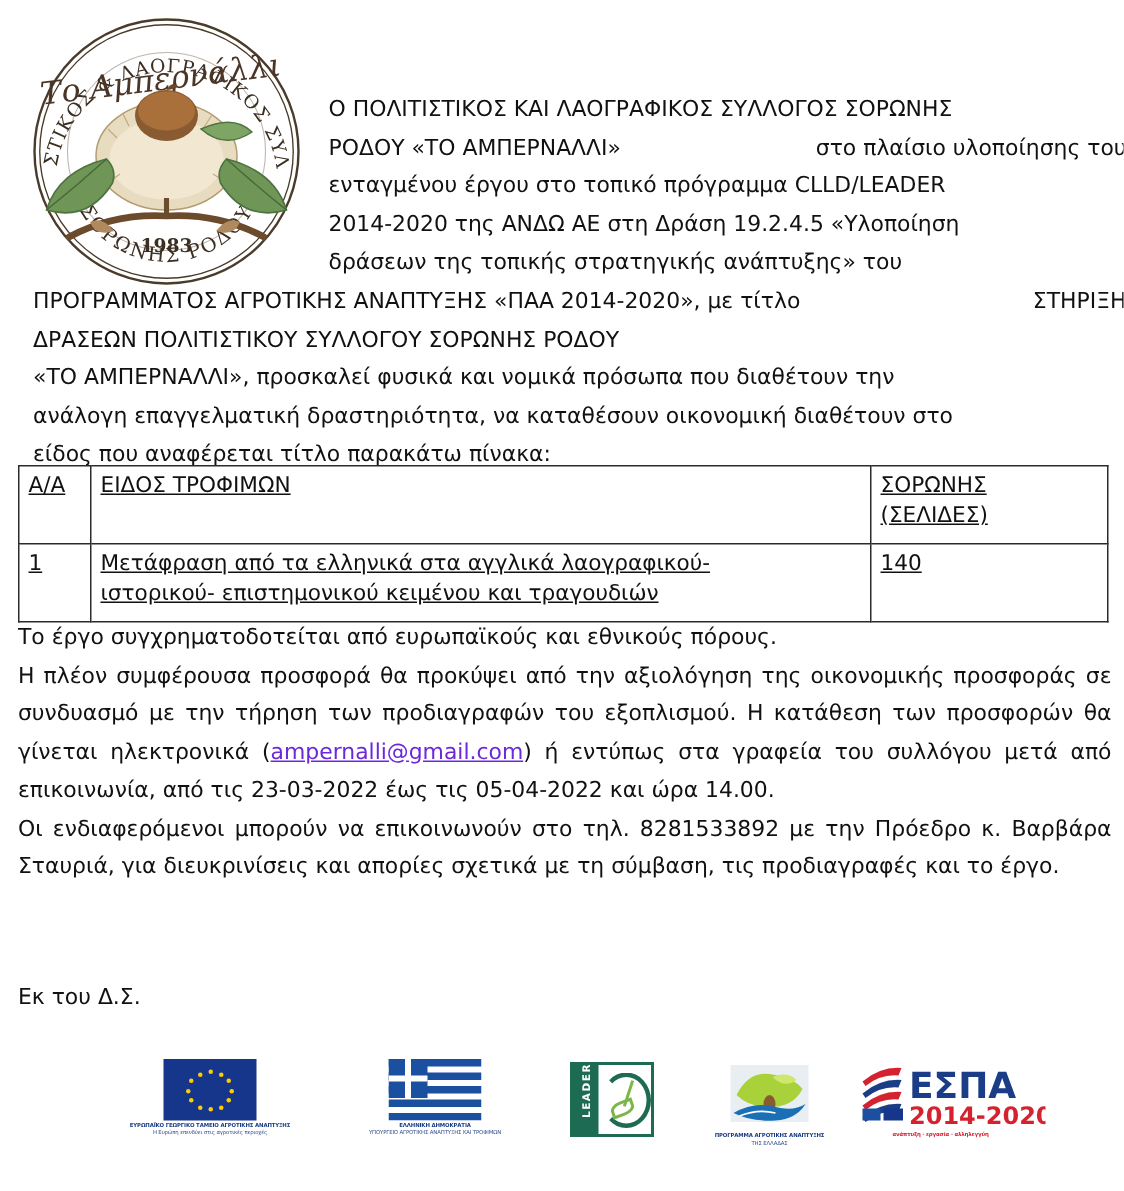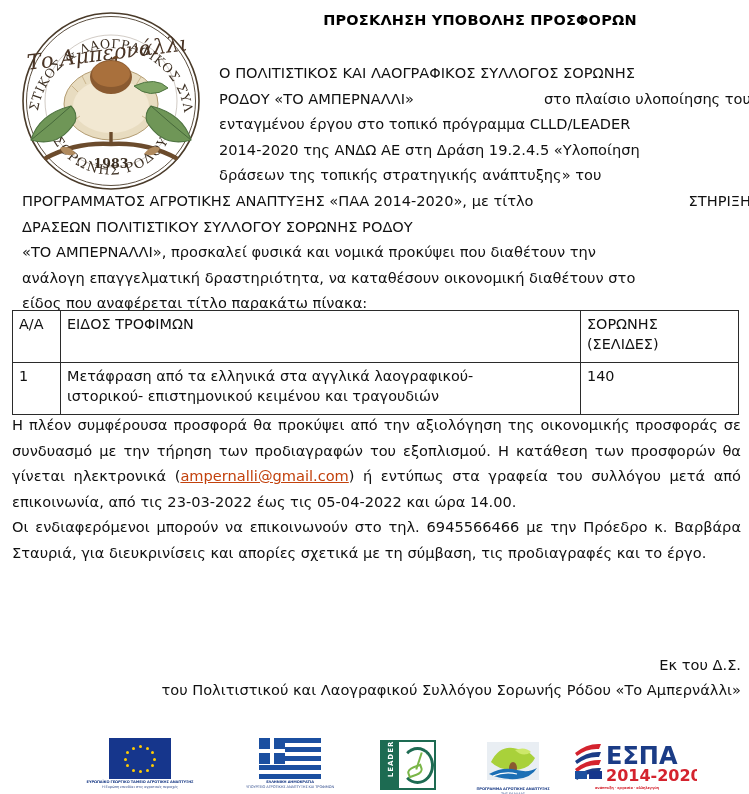--- a/index.html
+++ b/index.html
@@ -91,20 +91,21 @@
     border-collapse: collapse;
     table-layout: fixed;
     font-size: 14.4px;
     color: #111;
   }
   .offer-table td {
     border: 1px solid #2b2b2b;
     padding: 3px 6px 4px 6px;
     vertical-align: top;
     line-height: 20px;
+    text-decoration: underline;
   }
   .col-aa    { width: 48px; }
   .col-kind  { width: 520px; }
   .col-qty   { width: 158px; }
   .cell-head-qty { line-height: 20px; }
   .row-head td { height: 44px; }
   .row-1 td { height: 44px; }
 
   
   .body-text {
@@ -112,49 +113,48 @@
     left: 12px;
     top: 412px;
     width: 729px;
     font-size: 14.6px;
     line-height: 25.5px;
     color: #111;
   }
   .body-text p { margin: 0; }
   .just { text-align: justify; text-justify: inter-word; }
   a.mail {
-    color: #c2410c;
+    color: #6d28d9;
     text-decoration: underline;
   }
 
   
   .signature {
     position: absolute;
     left: 12px;
     top: 652px;
     width: 729px;
-    text-align: right;
+    text-align: left;
     font-size: 14.6px;
     line-height: 25px;
     color: #111;
   }
   .signature p { margin: 0; }
 
   
   .logo-strip {
     position: absolute;
     left: 0;
     top: 704px;
     width: 749px;
     height: 62px;
   }
   .logo-item {
     position: absolute;
     text-align: center;
-    margin-top: 32px;
   }
   .micro {
     font-size: 3.6px;
     line-height: 4.4px;
     color: #1b3c86;
     font-weight: bold;
     letter-spacing: -0.1px;
     white-space: nowrap;
     margin-top: 1px;
   }
@@ -304,21 +304,20 @@
 
         <path d="M 30,150 q 30,-16 65,-14 q 35,-2 65,14" stroke="#6b4b2c" stroke-width="4.5" fill="none" stroke-linecap="round"></path>
         <path d="M 60,146 q -8,-10 -16,-6 q 4,10 16,6 z" fill="#b08a5e"></path>
         <path d="M 128,146 q 8,-10 16,-6 q -4,10 -16,6 z" fill="#b08a5e"></path>
         <path d="M 95,136 l 0,-12" stroke="#6b4b2c" stroke-width="3.4"></path>
 
         <text x="95" y="160" font-family="'DejaVu Serif', serif" font-size="12.5" font-weight="bold" fill="#3c2f22" text-anchor="middle">1983</text>
       </svg>
     </div>
 
-    <div class="title">ΠΡΟΣΚΛΗΣΗ ΥΠΟΒΟΛΗΣ ΠΡΟΣΦΟΡΩΝ</div>
 
     <div class="intro-right">
       <div class="jline">
           <span>Ο ΠΟΛΙΤΙΣΤΙΚΟΣ ΚΑΙ ΛΑΟΓΡΑΦΙΚΟΣ ΣΥΛΛΟΓΟΣ ΣΟΡΩΝΗΣ</span>
         </div>
       <div class="jline">
           <span class="b">ΡΟΔΟΥ «ΤΟ ΑΜΠΕΡΝΑΛΛΙ»</span>
           <span>στο πλαίσιο υλοποίησης του</span>
         </div>
       <div class="jline">
@@ -333,21 +332,21 @@
     </div>
 
     <div class="intro-full">
       <div class="jline">
           <span>ΠΡΟΓΡΑΜΜΑΤΟΣ ΑΓΡΟΤΙΚΗΣ ΑΝΑΠΤΥΞΗΣ «ΠΑΑ 2014-2020», με τίτλο</span>
           <span class="b">ΣΤΗΡΙΞΗ</span>
         </div>
       <div class="jline b">
           <span>ΔΡΑΣΕΩΝ ΠΟΛΙΤΙΣΤΙΚΟΥ ΣΥΛΛΟΓΟΥ ΣΟΡΩΝΗΣ ΡΟΔΟΥ</span>
         </div>
-      <div class="jline nowrap-normal"><span class="b">«ΤΟ ΑΜΠΕΡΝΑΛΛΙ»</span><span>, προσκαλεί φυσικά και νομικά προκύψει που διαθέτουν την</span></div>
+      <div class="jline nowrap-normal"><span class="b">«ΤΟ ΑΜΠΕΡΝΑΛΛΙ»</span><span>, προσκαλεί φυσικά και νομικά πρόσωπα που διαθέτουν την</span></div>
       <div class="jline nowrap-normal"><span>ανάλογη επαγγελματική δραστηριότητα, να καταθέσουν οικονομική διαθέτουν  στο</span></div>
       <div class="jline nowrap-normal"><span>είδος που αναφέρεται τίτλο παρακάτω πίνακα:</span></div>
     </div>
   </div>
 
   <table class="offer-table">
     <colgroup>
       <col class="col-aa">
         <col class="col-kind">
         <col class="col-qty">
@@ -366,27 +365,27 @@
         <td>
           <div>Μετάφραση από τα ελληνικά στα αγγλικά λαογραφικού-</div>
           <div>ιστορικού- επιστημονικού κειμένου και τραγουδιών</div>
         </td>
         <td>140</td>
       </tr>
     </tbody>
   </table>
 
   <div class="body-text">
+    <p>Το έργο συγχρηματοδοτείται από ευρωπαϊκούς και εθνικούς πόρους.</p>
     <p class="just"><span>Η πλέον συμφέρουσα προσφορά θα προκύψει από την αξιολόγηση της οικονομικής προσφοράς σε συνδυασμό με την τήρηση των προδιαγραφών του εξοπλισμού. Η κατάθεση των προσφορών θα γίνεται ηλεκτρονικά (</span><a class="mail" href="#">ampernalli@gmail.com</a><span>) ή εντύπως στα γραφεία του συλλόγου μετά από επικοινωνία, από τις 23-03-2022 έως τις 05-04-2022 και ώρα 14.00.</span></p>
-    <p class="just">Οι ενδιαφερόμενοι μπορούν να επικοινωνούν στο τηλ. 6945566466 με την Πρόεδρο κ. Βαρβάρα Σταυριά, για διευκρινίσεις και απορίες σχετικά με τη σύμβαση, τις προδιαγραφές και το έργο.</p>
+    <p class="just">Οι ενδιαφερόμενοι μπορούν να επικοινωνούν στο τηλ. 8281533892 με την Πρόεδρο κ. Βαρβάρα Σταυριά, για διευκρινίσεις και απορίες σχετικά με τη σύμβαση, τις προδιαγραφές και το έργο.</p>
   </div>
 
   <div class="signature">
     <p>Εκ του Δ.Σ.</p>
-    <p>του Πολιτιστικού και Λαογραφικού Συλλόγου Σορωνής Ρόδου «Το Αμπερνάλλι»</p>
   </div>
 
   <div class="logo-strip">
 
     <div class="logo-item" style="left:78px; top:2px; width:124px;">
       <div class="eu-flag">
         <span class="eu-star" style="left:29.5px;top:7px;"></span>
         <span class="eu-star" style="left:36.5px;top:8.5px;"></span>
         <span class="eu-star" style="left:42px;top:13px;"></span>
         <span class="eu-star" style="left:44px;top:19.5px;"></span>

